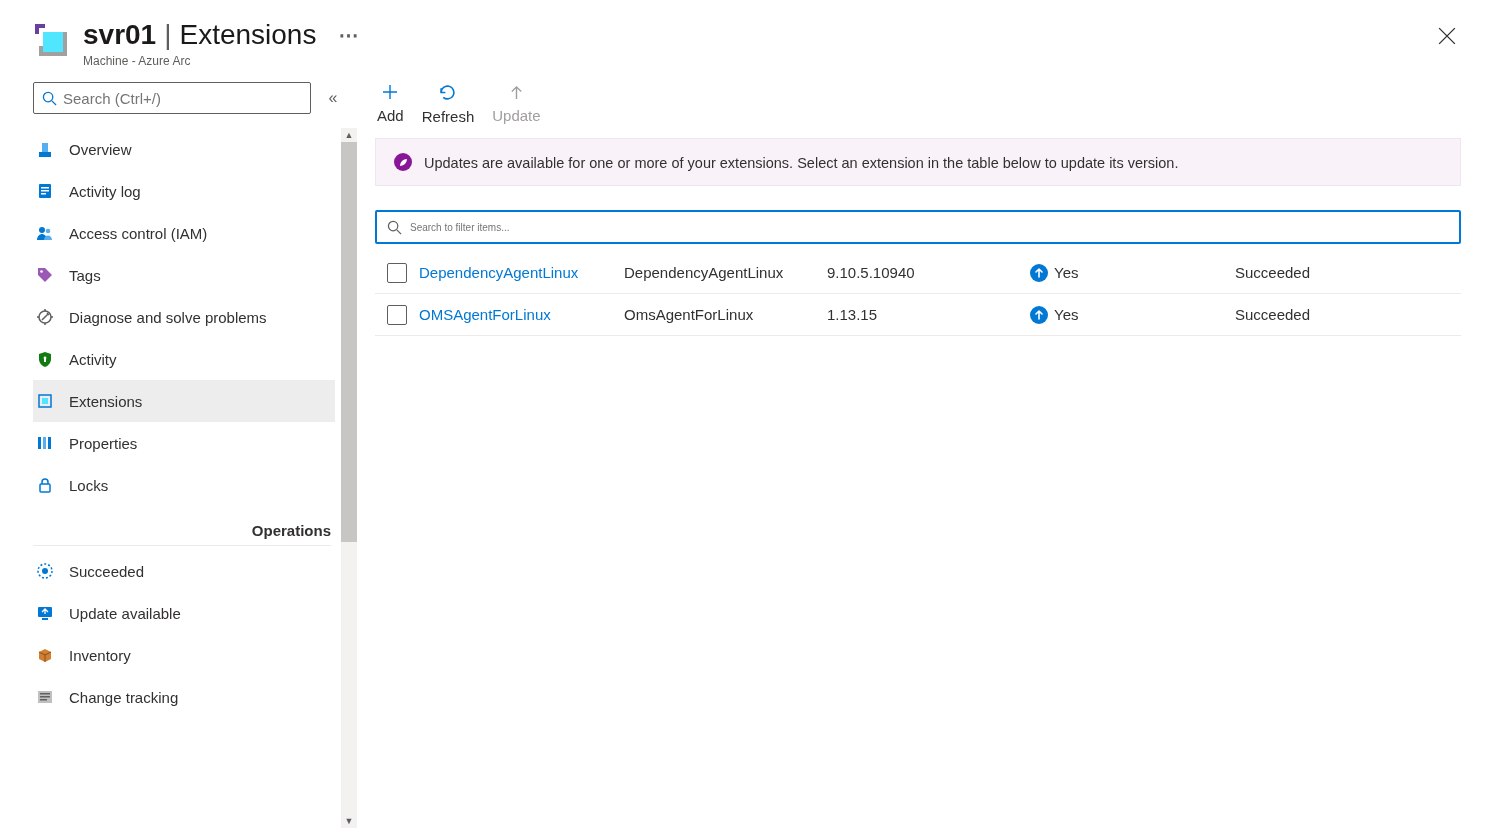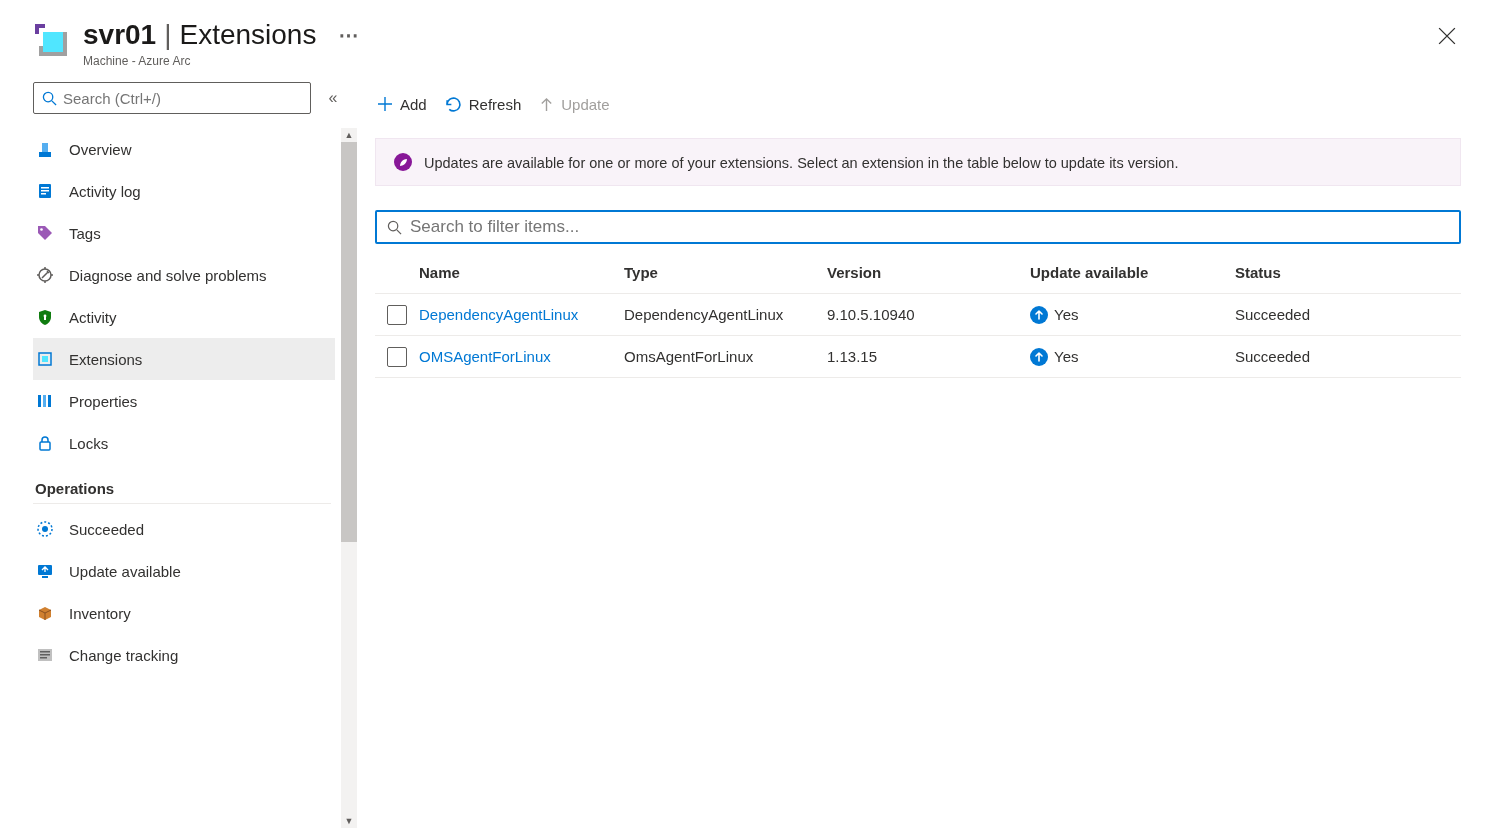--- a/index.html
+++ b/index.html
@@ -149,21 +149,21 @@
     width: 16px;
     height: 14px;
     display:flex;
     align-items:center;
     justify-content:center;
     font-size: 9px;
     color:#605e5c;
   }
   .nav-arrow.up { top: 0; }
   .nav-arrow.down { bottom: 0; }
-  .nav-inner { padding-right: 22px; }
+  .nav-inner { padding-right: 22px; text-align: right; }
   .nav-item {
     display: flex;
     align-items: center;
     height: 42px;
     padding-left: 2px;
     cursor: pointer;
     font-size: 15px;
     color: #323130;
   }
   .nav-item.active {
@@ -200,20 +200,21 @@
     gap: 14px;
   }
   .tbtn {
     display: flex;
     align-items: center;
     gap: 7px;
     font-size: 15px;
     color: #323130;
     cursor: pointer;
     padding: 4px 2px;
+    flex-direction: column;
   }
   .tbtn .ticon { color: #0078d4; display:flex; align-items:center;}
   .tbtn.disabled { color: #a19f9d; cursor: default; }
   .tbtn.disabled .ticon { color: #a19f9d; }
   .banner {
     margin-top: 14px;
     background: #f9f3f9;
     border: 1px solid #f0e6f0;
     padding: 14px 18px;
     display: flex;
@@ -235,21 +236,21 @@
     align-items: center;
     border: 2px solid #0078d4;
     border-radius: 2px;
     height: 34px;
     padding: 0 10px;
   }
   .filter-box .ficon { color: #605e5c; margin-right: 8px; display:flex;}
   .filter-box input {
     border: none;
     outline: none;
-    font-size: 17px;
+    font-size: 10px;
     flex: 1;
     color: #323130;
     background: transparent;
   }
   .table {
     margin-top: 8px;
     width: 100%;
   }
   .thead, .trow {
     display: flex;
@@ -347,20 +348,31 @@
             <div class="nav-item">
               <span class="nicon">
                 <svg width="18" height="18" viewBox="0 0 18 18">
                   <rect x="3" y="2" width="12" height="14" rx="1" fill="#0078d4"></rect>
                   <rect x="5" y="5" width="8" height="1.5" fill="#fff"></rect>
                   <rect x="5" y="8" width="8" height="1.5" fill="#fff"></rect>
                   <rect x="5" y="11" width="5" height="1.5" fill="#fff"></rect>
                 </svg>
               </span>
               <span>Activity log</span>
+            </div>
+            <div class="nav-item">
+              <span class="nicon">
+                <svg width="18" height="18" viewBox="0 0 18 18">
+                  <circle cx="6" cy="6" r="3" fill="#0078d4"></circle>
+                  <path d="M1 16 C1 12 4 10 6 10 C8 10 11 12 11 16Z" fill="#0078d4"></path>
+                  <circle cx="12" cy="7" r="2.3" fill="#55aef0"></circle>
+                  <path d="M8 16 C8 13 10 11.5 12 11.5 C14 11.5 16 13 16 16Z" fill="#55aef0"></path>
+                </svg>
+              </span>
+              <span>Access control (IAM)</span>
             </div>
             <div class="nav-item">
               <span class="nicon">
                 <svg width="18" height="18" viewBox="0 0 18 18">
                   <path d="M2 2 L9 2 L16 9 L9 16 L2 9 Z" fill="#9b59b6"></path>
                   <circle cx="5.5" cy="5.5" r="1.3" fill="#fff"></circle>
                 </svg>
               </span>
               <span>Tags</span>
             </div>
@@ -498,28 +510,20 @@
         <span class="ficon">
           <svg width="15" height="15" viewBox="0 0 16 16">
               <circle cx="6.5" cy="6.5" r="5" stroke="#605e5c" stroke-width="1.3" fill="none"></circle>
               <line x1="10.5" y1="10.5" x2="15" y2="15" stroke="#605e5c" stroke-width="1.3"></line>
             </svg>
         </span>
         <input type="text" placeholder="Search to filter items..." style="">
       </div>
 
       <div class="table">
-        <div class="thead">
-          <div class="col-check"></div>
-          <div class="col-name">Name</div>
-          <div class="col-type">Type</div>
-          <div class="col-version">Version</div>
-          <div class="col-update">Update available</div>
-          <div class="col-status">Status</div>
-        </div>
         <div id="tbody">
             <div class="trow">
               <div class="col-check">
                 <div class="chk"></div>
               </div>
               <div class="col-name">DependencyAgentLinux</div>
               <div class="col-type">DependencyAgentLinux</div>
               <div class="col-version">9.10.5.10940</div>
               <div class="col-update">
                 <span class="update-icon">

